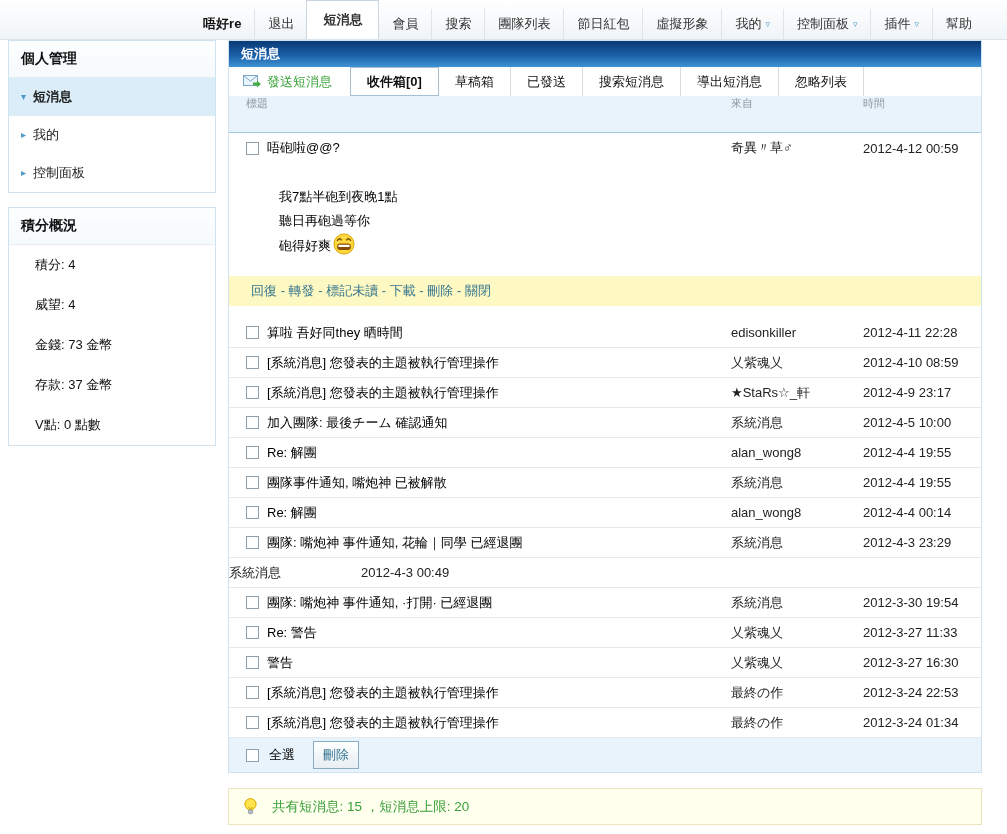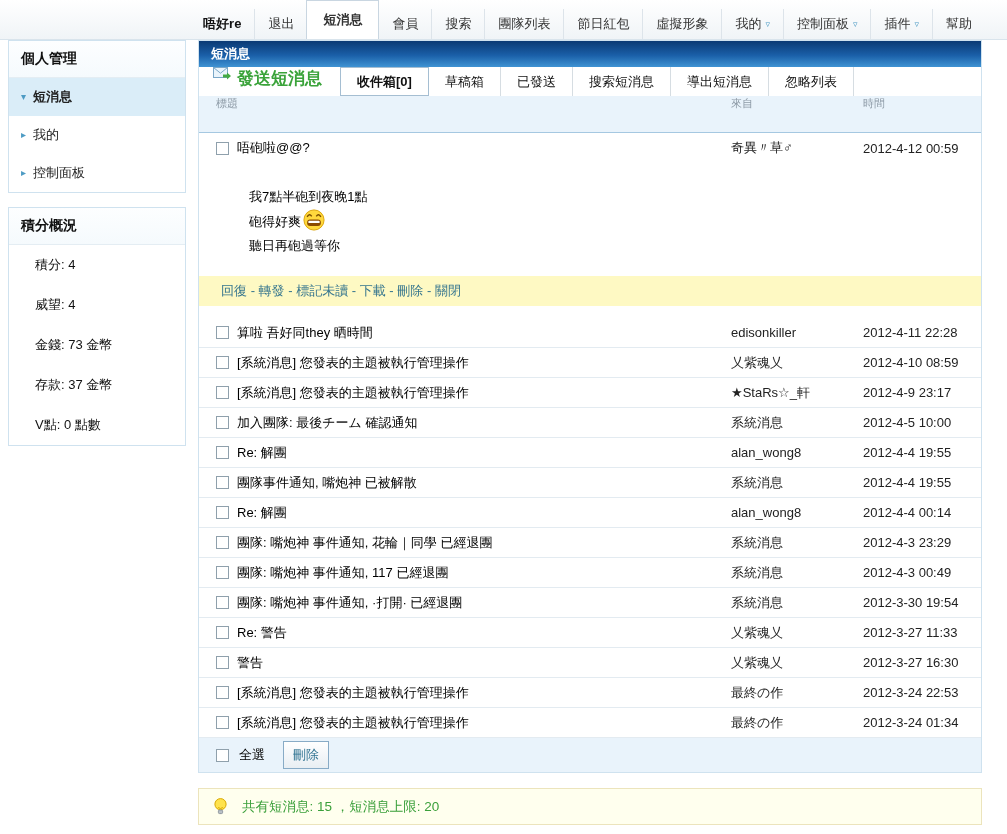--- a/index.html
+++ b/index.html
@@ -16,38 +16,38 @@
   .nav-label.bold { font-weight:bold; color:#111; }
   .nav-caret { color:#4d9bc4; font-size:9px; line-height:1; }
 
   
   .breadcrumb { padding:13px 0 12px 10px; font-size:13.5px; color:#777; }
   .breadcrumb a { color:#0a6aa1; font-weight:bold; text-decoration:none; cursor:pointer; }
   .bc-sep { margin:0 6px; color:#888; }
 
   
   .content { display:flex; align-items:flex-start; padding:0 25px 0 8px; gap:12px; }
-  .sidebar { width:178px; flex:none; }
+  .sidebar { width:208px; flex:none; }
   .main { flex:1; }
 
   
   .side-box { border:1px solid #cfe2ef; margin-bottom:14px; background:#fff; }
   .side-box-title { padding:9px 12px; font-size:14px; font-weight:bold; color:#111; background:linear-gradient(#fdfeff,#f5fafd); border-bottom:1px solid #e4edf3; }
   .side-item { display:flex; align-items:center; gap:7px; padding:10px 12px; font-size:13px; cursor:pointer; color:#222; }
   .side-item .arrow { color:#4d9bc4; font-size:10px; line-height:1; }
   .side-item .arrow::before { content:"\25B8"; }
   .side-item.active { background:#daedf8; font-weight:bold; }
   .side-item.active .arrow::before { content:"\25BE"; }
   .credit-item { padding:11px 12px 11px 26px; font-size:13px; color:#111; }
 
   
   .panel { border:1px solid #cfe2ef; }
   .panel-header { height:26px; background:linear-gradient(#0a3a74,#1a5fa8 55%,#3f93d3); color:#fff; font-weight:bold; font-size:13px; display:flex; align-items:center; padding-left:12px; }
   .tabstrip { display:flex; align-items:stretch; height:29px; background:#fff; }
-  .send-link { display:flex; align-items:flex-start; gap:6px; padding:0 18px 0 14px; color:#3aa33a; font-weight:bold; font-size:17px; cursor:pointer; }
+  .send-link { display:flex; align-items:center; gap:6px; padding:0 18px 0 14px; color:#3aa33a; font-weight:normal; font-size:13px; cursor:pointer; }
   .tab { display:flex; align-items:center; padding:0 16px; font-size:13px; color:#111; border-right:1px solid #d6dde2; cursor:pointer; }
   .tab:first-of-type { border-left:1px solid #d6dde2; }
   .tab.active { font-weight:bold; border:1px solid #a5bed2; background:#fff; }
 
   .thead { display:flex; align-items:flex-start; height:37px; background:#e9f3fb; color:#8d9aa6; font-size:11px; border-bottom:1px solid #a5c8e1; }
   .col-title { flex:1; display:flex; align-items:center; }
   .col-from { width:132px; flex:none; }
   .col-time { width:118px; flex:none; }
   .thead .col-title { padding-left:17px; }
 
@@ -234,28 +234,28 @@
           <span class="col-title">
             <span class="checkbox"></span>
             <span class="msg-title">唔砲啦@@?</span>
           </span>
           <span class="col-from msg-from">奇異〃草♂</span>
           <span class="col-time msg-time">2012-4-12 00:59</span>
         </div>
 
         <div class="msg-body">
           <span class="line">我7點半砲到夜晚1點</span>
+          <span class="line">聽日再砲過等你</span>
           <span class="line"><span>砲得好爽</span><svg class="emoji" width="22" height="22" viewBox="0 0 24 24">
               <circle cx="12" cy="12" r="11" fill="#ffd83d" stroke="#d99f00"></circle>
               <path d="M4.5 8.5 Q7 4.5 9.5 8" fill="none" stroke="#7a4e00" stroke-width="1.6"></path>
               <path d="M14.5 8 Q17 4.5 19.5 8.5" fill="none" stroke="#7a4e00" stroke-width="1.6"></path>
               <rect x="4.5" y="11.5" width="15" height="7" rx="3.2" fill="#8a4a00"></rect>
               <rect x="5.8" y="12.8" width="12.4" height="2.6" rx="1" fill="#ffffff"></rect>
             </svg></span>
-          <span class="line">聽日再砲過等你</span>
         </div>
 
         <div class="action-bar">
           <ul class="actions">
             
               <li class="action-link">回復</li>
             
               <li class="action-link">轉發</li>
             
               <li class="action-link">標記未讀</li>
@@ -335,24 +335,20 @@
           <div class="msg-row">
             <span class="col-title">
               <span class="checkbox"></span>
               <span class="msg-title">團隊: 嘴炮神 事件通知, 花輪｜同學 已經退團</span>
             </span>
             <span class="col-from msg-from">系統消息</span>
             <span class="col-time msg-time">2012-4-3 23:29</span>
           </div>
 
           <div class="msg-row">
-            <span class="col-title">
-              <span class="checkbox"></span>
-              <span class="msg-title">團隊: 嘴炮神 事件通知, 117 已經退團</span>
-            </span>
             <span class="col-from msg-from">系統消息</span>
             <span class="col-time msg-time">2012-4-3 00:49</span>
           </div>
 
           <div class="msg-row">
             <span class="col-title">
               <span class="checkbox"></span>
               <span class="msg-title">團隊: 嘴炮神 事件通知, ·打開· 已經退團</span>
             </span>
             <span class="col-from msg-from">系統消息</span>

